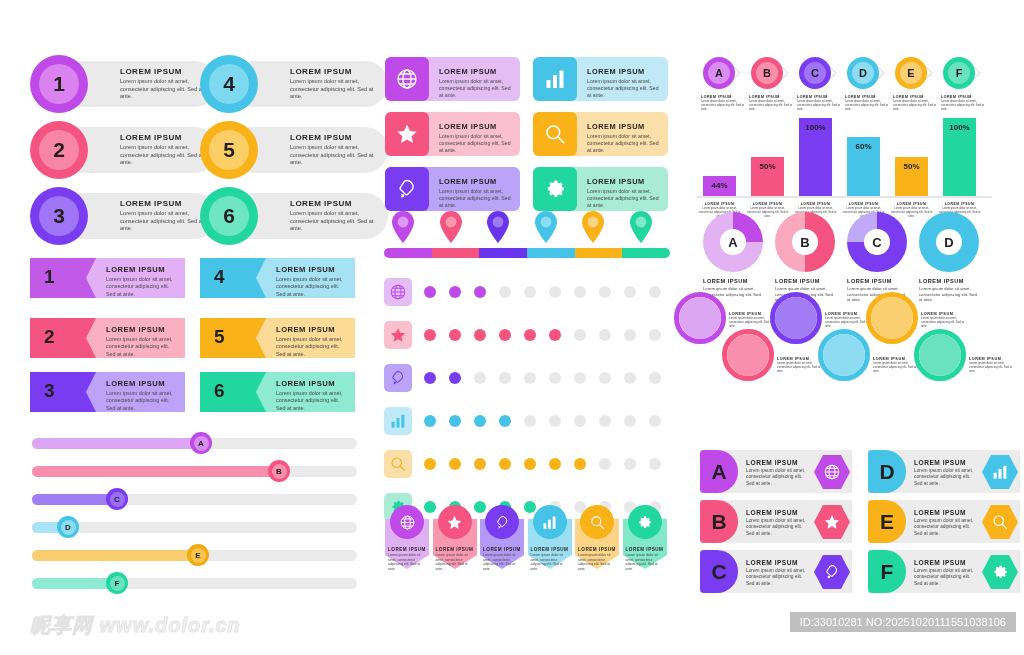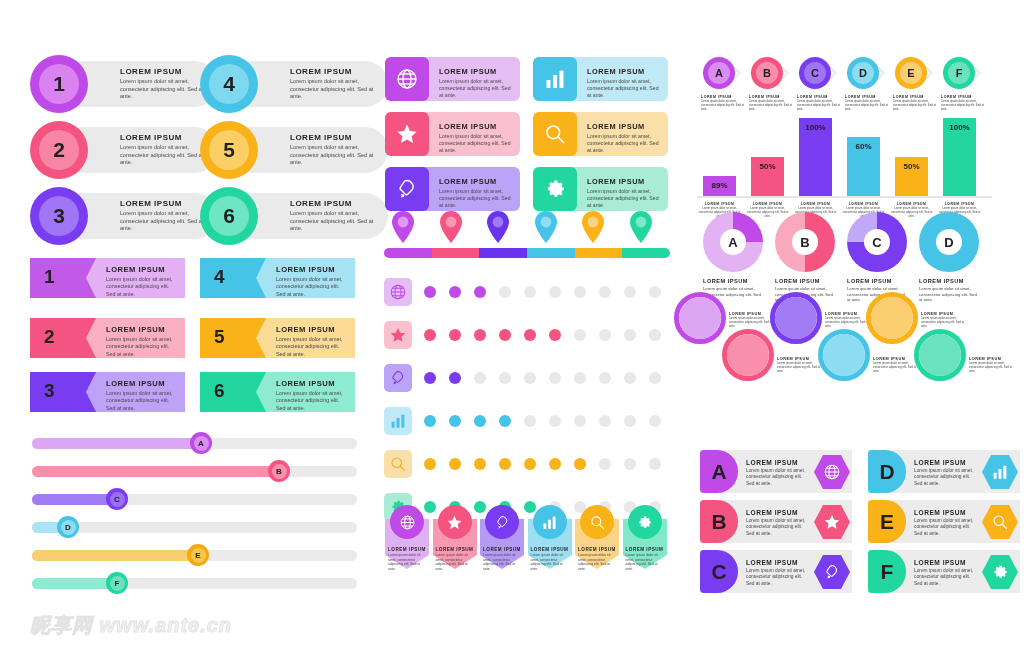--- a/index.html
+++ b/index.html
@@ -792,21 +792,21 @@
         <div class="lab">
           <div class="hd">LOREM IPSUM</div>
           <div class="bd">Lorem ipsum dolor sit amet, consectetur adipiscing elit. Sed at ante.</div>
         </div>
       </div>
     </div>
 
   <div id="bar-chart">
       <div class="bcaxis" style="left: 697px; top: 196px; width: 295px;"></div>
       <div class="bcbar" style="left: 703px; top: 176px; width: 33px; height: 20px; background: rgb(192, 74, 232);"></div>
-      <div class="bcval" style="position: absolute; left: 703px; top: 181px; width: 33px;">89%</div>
+      <div class="bcval" style="position: absolute; left: 703px; top: 181px; width: 33px;">44%</div>
       <div class="bclab" style="left: 697px; top: 202px; width: 45px;">
         <div class="hd">LOREM IPSUM</div>
         <div class="bd">Lorem ipsum dolor sit amet, consectetur adipiscing elit. Sed at ante.</div>
       </div>
       <div class="bcbar" style="left: 751px; top: 157px; width: 33px; height: 39px; background: rgb(244, 84, 127);"></div>
       <div class="bcval" style="position: absolute; left: 751px; top: 162px; width: 33px;">50%</div>
       <div class="bclab" style="left: 745px; top: 202px; width: 45px;">
         <div class="hd">LOREM IPSUM</div>
         <div class="bd">Lorem ipsum dolor sit amet, consectetur adipiscing elit. Sed at ante.</div>
       </div>
@@ -1009,15 +1009,16 @@
           <div class="bd">Lorem ipsum dolor sit amet, consectetur adipiscing elit. Sed at ante.</div>
         </div>
         <div class="hex" style="background:#22d6a0">
           <svg width="18" height="18" viewBox="0 0 24 24" fill="#fff">
             <path d="M12 8.4a3.6 3.6 0 1 0 0 7.2 3.6 3.6 0 0 0 0-7.2zm9 2.1h-1.7a7.5 7.5 0 0 0-.8-2l1.2-1.2-2.1-2.1-1.2 1.2a7.5 7.5 0 0 0-2-.8V3.6h-3v1.7a7.5 7.5 0 0 0-2 .8L8.2 4.9 6.1 7l1.2 1.2a7.5 7.5 0 0 0-.8 2H4.8v3h1.7c.17.7.45 1.37.8 2L6.1 16.4l2.1 2.1 1.2-1.2c.63.36 1.3.63 2 .8v1.7h3v-1.7c.7-.17 1.37-.44 2-.8l1.2 1.2 2.1-2.1-1.2-1.2c.35-.63.63-1.3.8-2H21z"></path>
           </svg>
         </div>
       </div>
     </div>
 
-  <div class="watermark">昵享网 www.ante.cn</div>
+  <div class="watermark">昵享网 www.dolor.cn</div>
+  <div class="idbadge">ID:33010281 NO:20251020111551038106</div>
 
 </div>
 
 </body></html>

